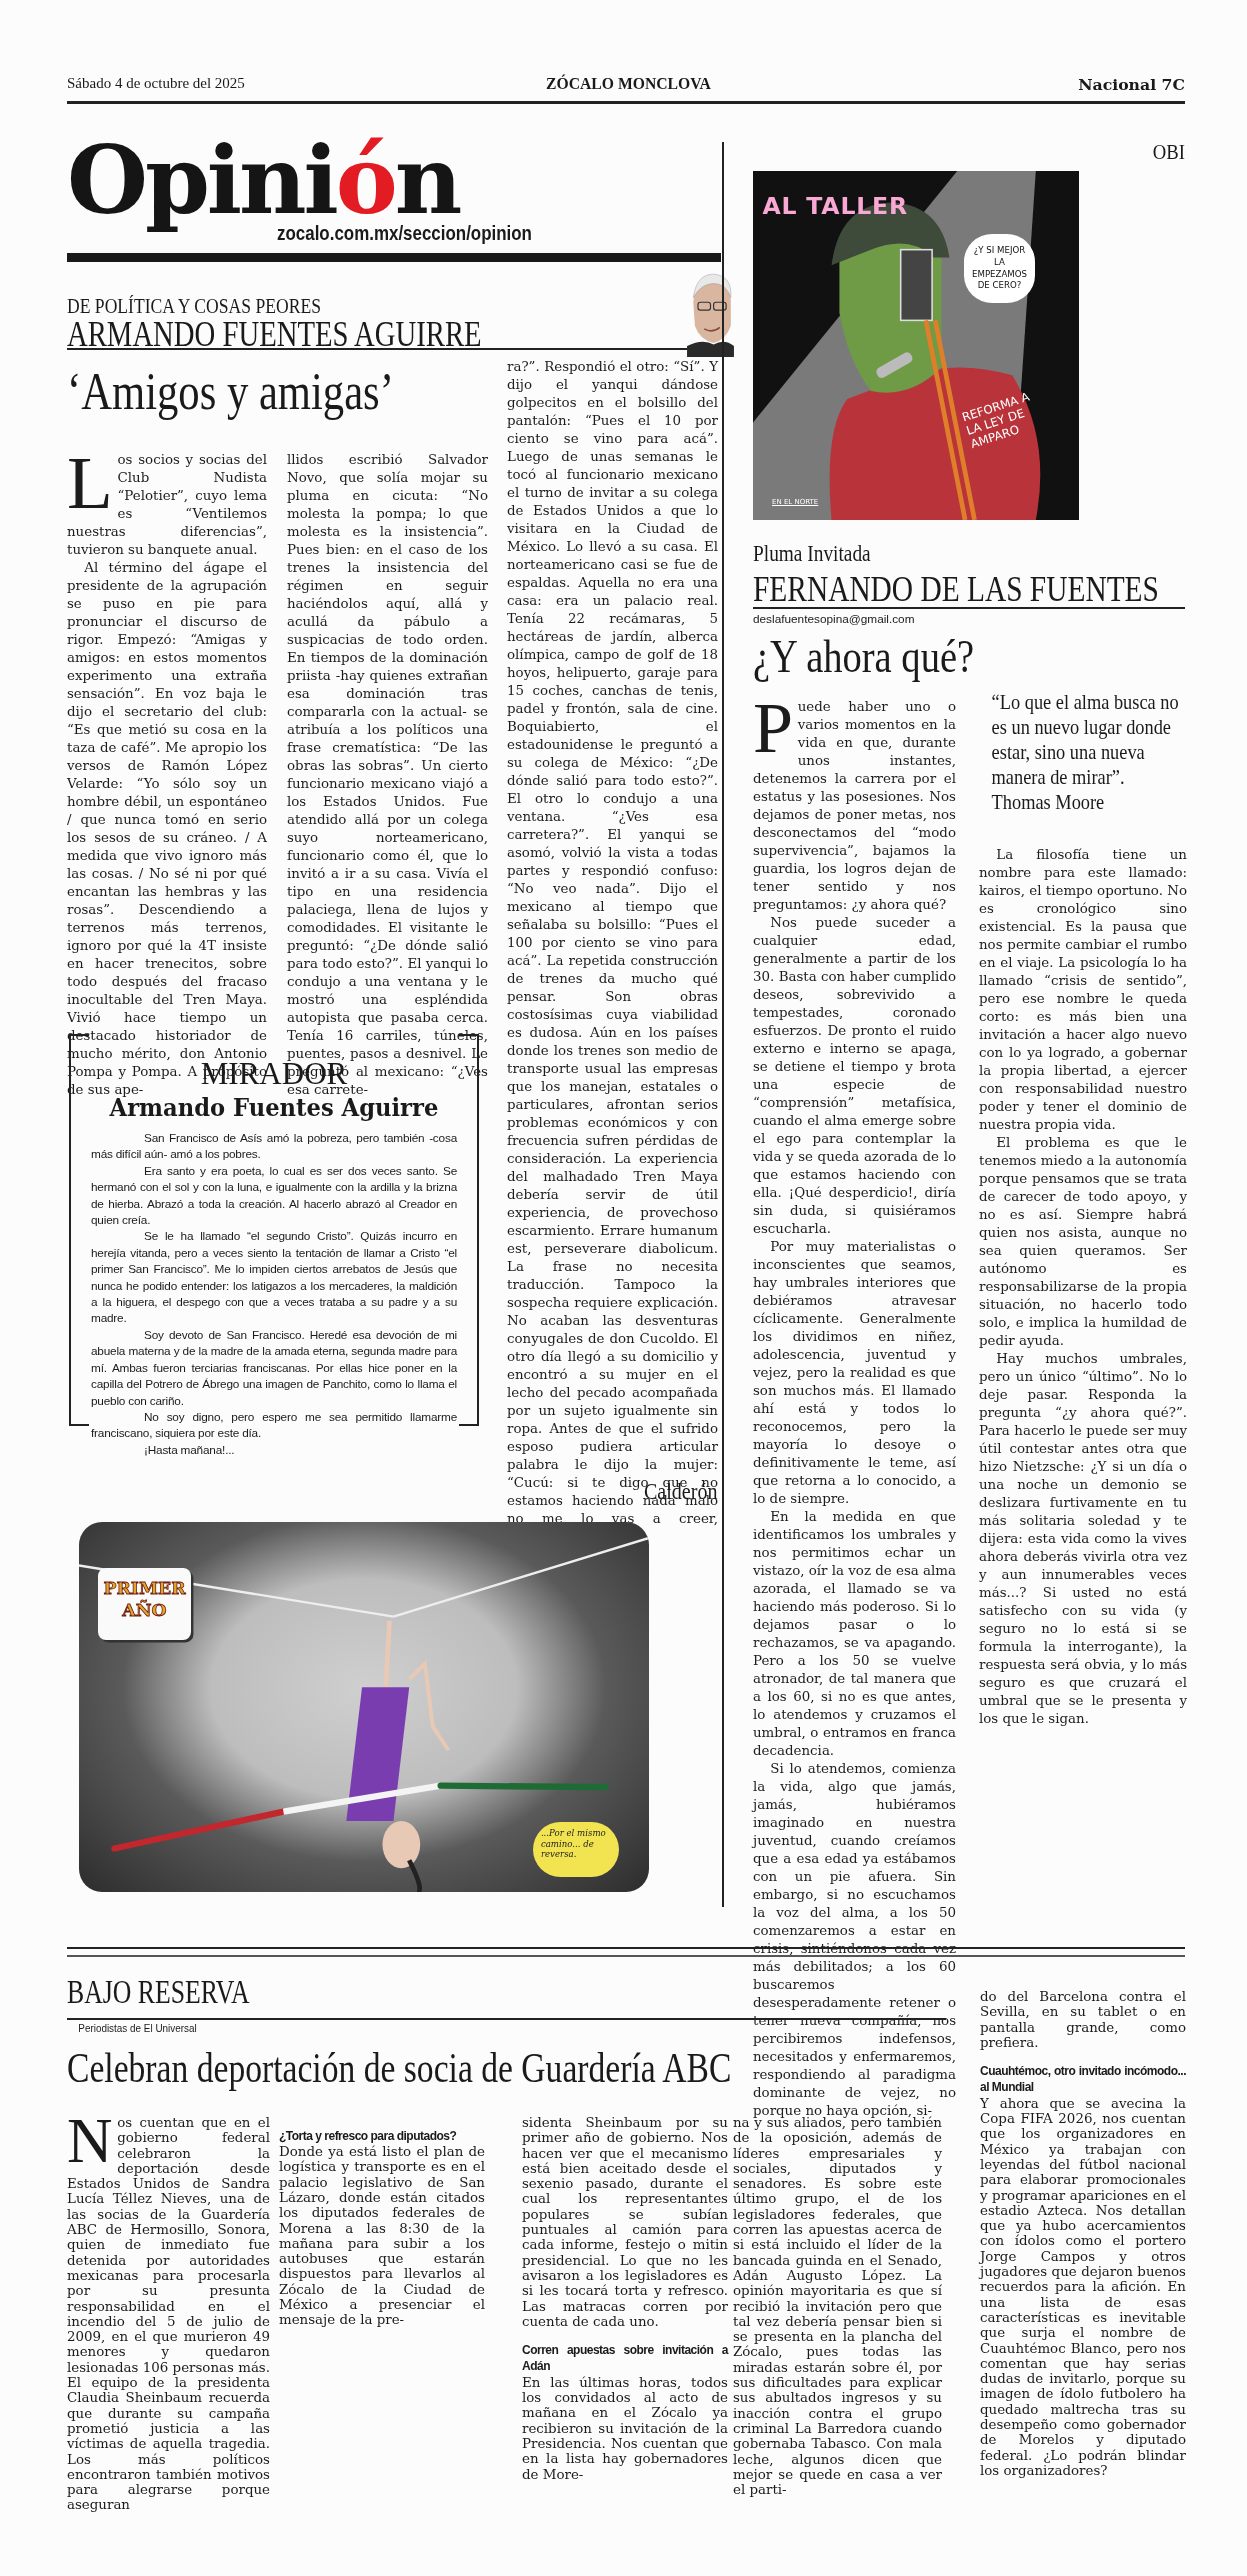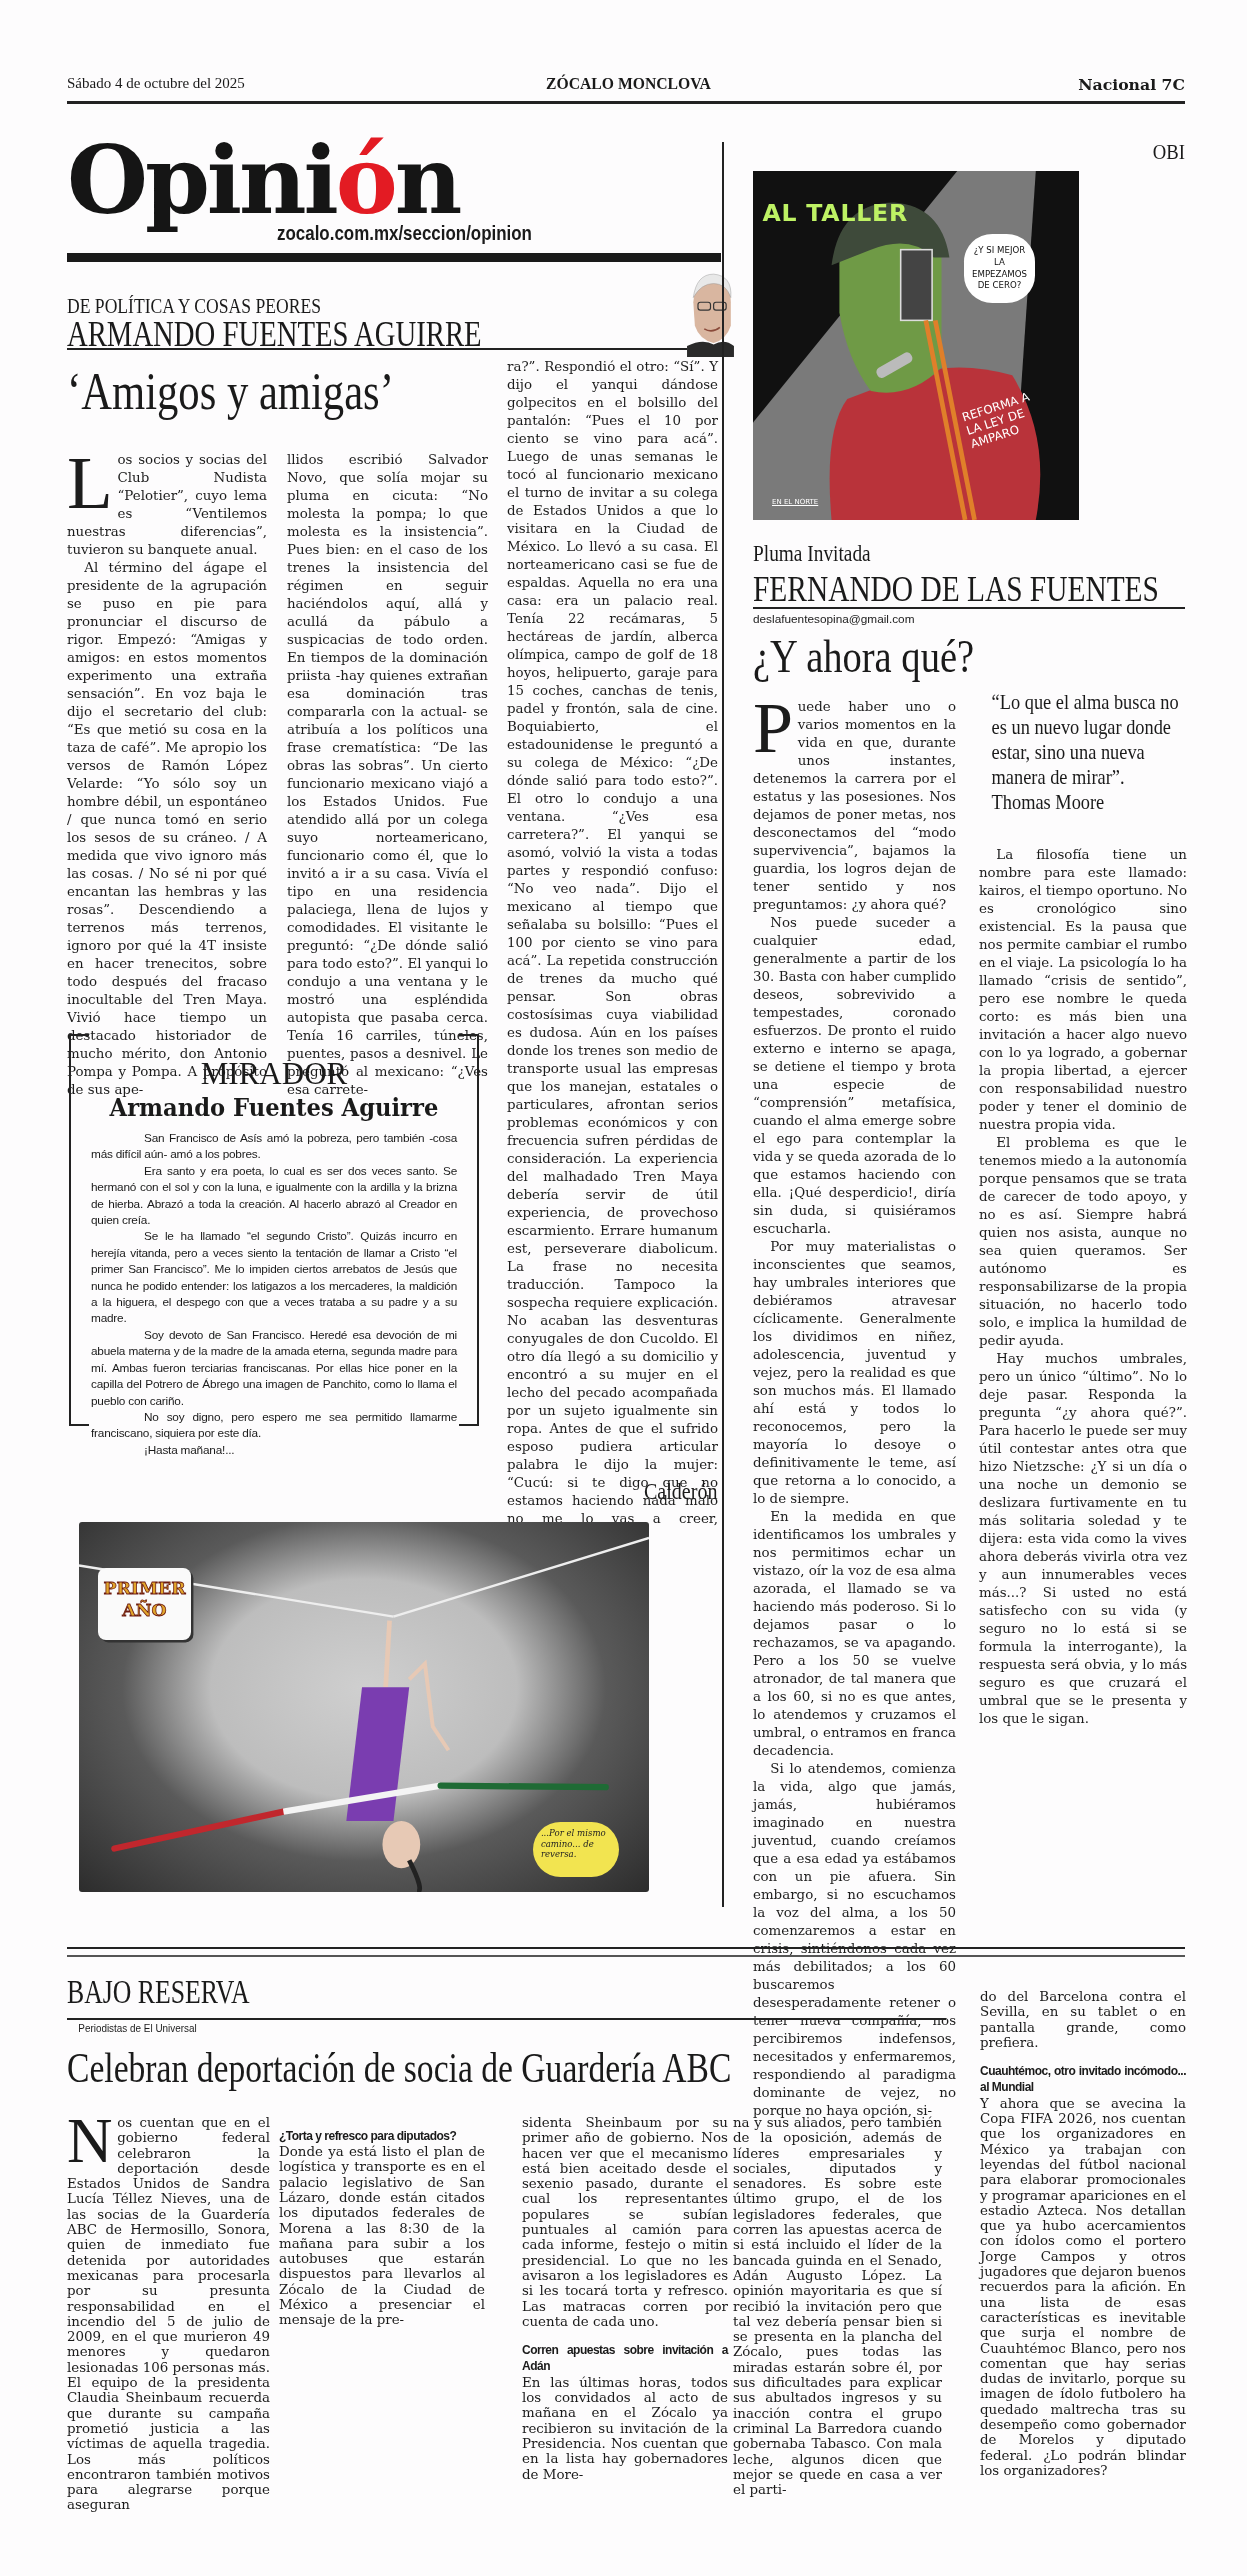--- a/index.html
+++ b/index.html
@@ -44,21 +44,21 @@
   .mirador .bracket-l { position: absolute; left: 0; top: 0; width: 20.4px; height: 100%; border: 2.4px solid #222; border-right: none; }
   .mirador .bracket-r { position: absolute; right: 0; top: 0; width: 20.4px; height: 100%; border: 2.4px solid #222; border-left: none; }
   .mir-title { position: absolute; left: 0; width: 100%; top: 22px; text-align: center; font-family: "Liberation Serif", serif; font-size: 31px; }
   .mir-author { position: absolute; left: 0; width: 100%; top: 60px; text-align: center; font-family: "DejaVu Serif", serif; font-size: 23.6px; font-weight: bold; transform: scaleX(0.96); }
   .mir-body { position: absolute; left: 22px; top: 96px; width: 366px; font-family: "Liberation Sans", sans-serif; font-size: 11.8px; line-height: 16.4px; text-align: justify; letter-spacing: -0.2px; }
   .mir-body p { text-indent: 53px; }
 
   .calderon-credit { right: 531px; top: 1478px; font-size: 23.6px; transform: scaleX(0.85); transform-origin: right top; }
 
   
-  .cartoon-calderon { left: 79px; top: 1522px; width: 570px; height: 370px; border-radius: 3px; overflow: hidden;
+  .cartoon-calderon { left: 79px; top: 1522px; width: 570px; height: 370px; border-radius: 23px; overflow: hidden;
     background: radial-gradient(ellipse at 50% 45%, #cfcfcf 0%, #bdbdbd 38%, #5a5a5a 60%, #2c2c2c 100%); }
   .obi-credit { right: 63px; top: 139px; font-size: 22px; transform: scaleX(0.85); transform-origin: right top; }
   .cartoon-obi { left: 753px; top: 171px; width: 326px; height: 349px; overflow: hidden; background: #111; }
 
   
   .pi-label { left: 753px; top: 540px; font-size: 23.6px; transform: scaleX(0.82); }
   .pi-author { left: 753px; top: 570px; font-size: 35px; transform: scaleX(0.84); white-space: nowrap; }
   .pi-rule { left: 753px; top: 607px; width: 432px; height: 1.6px; background: #222; }
   .pi-email { left: 753px; top: 612px; font-size: 11.8px; font-family: "Liberation Sans", sans-serif; }
   .pi-headline { left: 753px; top: 629px; font-size: 47px; transform: scaleX(0.82); white-space: nowrap; }
@@ -168,21 +168,21 @@
   <svg width="326" height="349" viewBox="0 0 415 444" style="position:absolute;left:0;top:0">
     <polygon points="0,320 260,0 360,0 330,444 0,444" fill="#7a7a7a"></polygon>
     <path d="M120 290 Q90 330 100 444 L360 444 Q380 340 330 260 Q260 240 200 260 Z" fill="#b9333a"></path>
     <path d="M110 120 Q110 60 170 50 Q230 45 240 100 L240 250 Q200 290 150 280 Q120 240 110 180 Z" fill="#6f9a46"></path>
     <path d="M100 120 Q110 40 180 40 Q240 45 250 110 L230 110 Q200 80 150 100 Z" fill="#3e4a3a"></path>
     <rect x="188" y="100" width="40" height="90" fill="#444" stroke="#ddd" stroke-width="2"></rect>
     <line x1="220" y1="190" x2="270" y2="444" stroke="#e07f2a" stroke-width="6"></line>
     <line x1="232" y1="190" x2="282" y2="444" stroke="#e07f2a" stroke-width="6"></line>
     <rect x="155" y="240" width="50" height="14" rx="6" fill="#bbb" transform="rotate(-30 180 247)"></rect>
   </svg>
-  <div style="position:absolute;left:9.4px;top:28px;color:#bef264;font-family:'DejaVu Sans',sans-serif;font-weight:bold;font-size:23.6px;letter-spacing:0.8px;">AL TALLER</div>
+  <div style="position:absolute;left:9.4px;top:21px;color:#f9a8d4;font-family:'DejaVu Sans',sans-serif;font-weight:bold;font-size:23.6px;letter-spacing:0.8px;">AL TALLER</div>
   <div style="position:absolute;left:211px;top:63px;width:71px;height:69px;background:#fff;border-radius:40%;padding:11px 4.7px;text-align:center;font-family:'DejaVu Sans',sans-serif;font-size:8.6px;line-height:11.8px;color:#111;">
     <span>¿Y SI MEJOR LA EMPEZAMOS DE CERO?</span>
   </div>
   <div style="position:absolute;left:212px;top:228px;width:72px;color:#fff;font-family:'DejaVu Sans',sans-serif;font-size:11.8px;line-height:14px;transform:rotate(-18deg);">REFORMA A LA LEY DE AMPARO</div>
   <div style="position:absolute;left:19px;top:327px;color:#fff;font-family:'DejaVu Sans',sans-serif;font-size:7px;text-decoration:underline;">EN EL NORTE</div>
 </div>
 
 <div class="abs pi-label cond">Pluma Invitada</div>
 <div class="abs pi-author cond">FERNANDO DE LAS FUENTES</div>
 <div class="abs pi-rule"></div>

